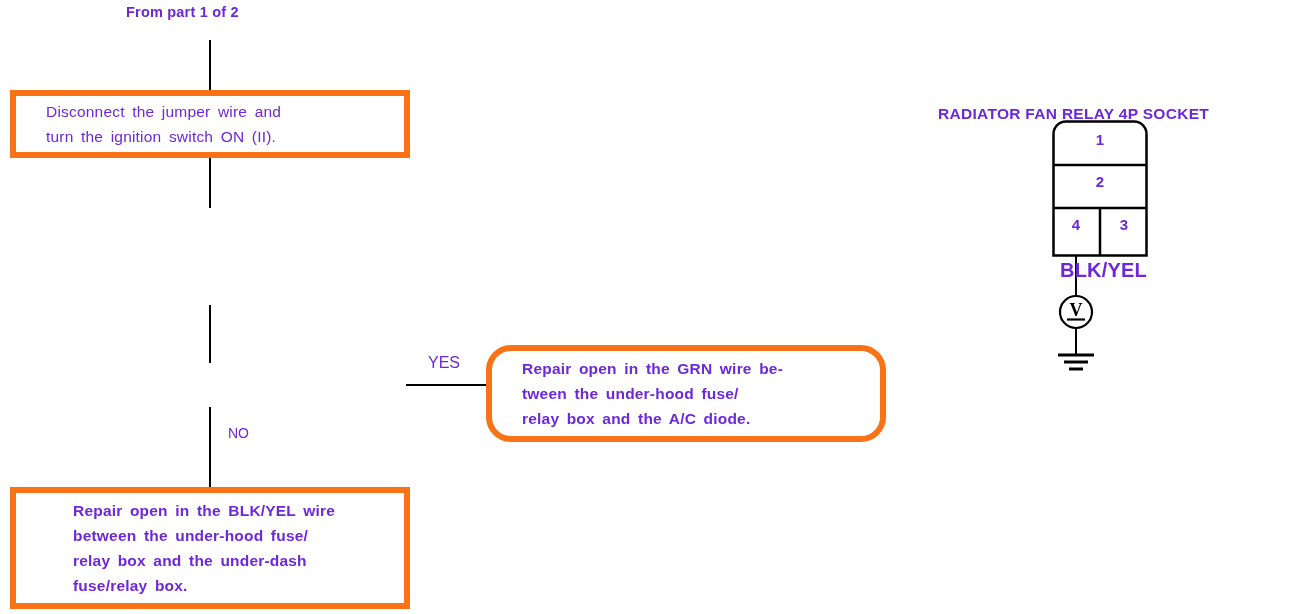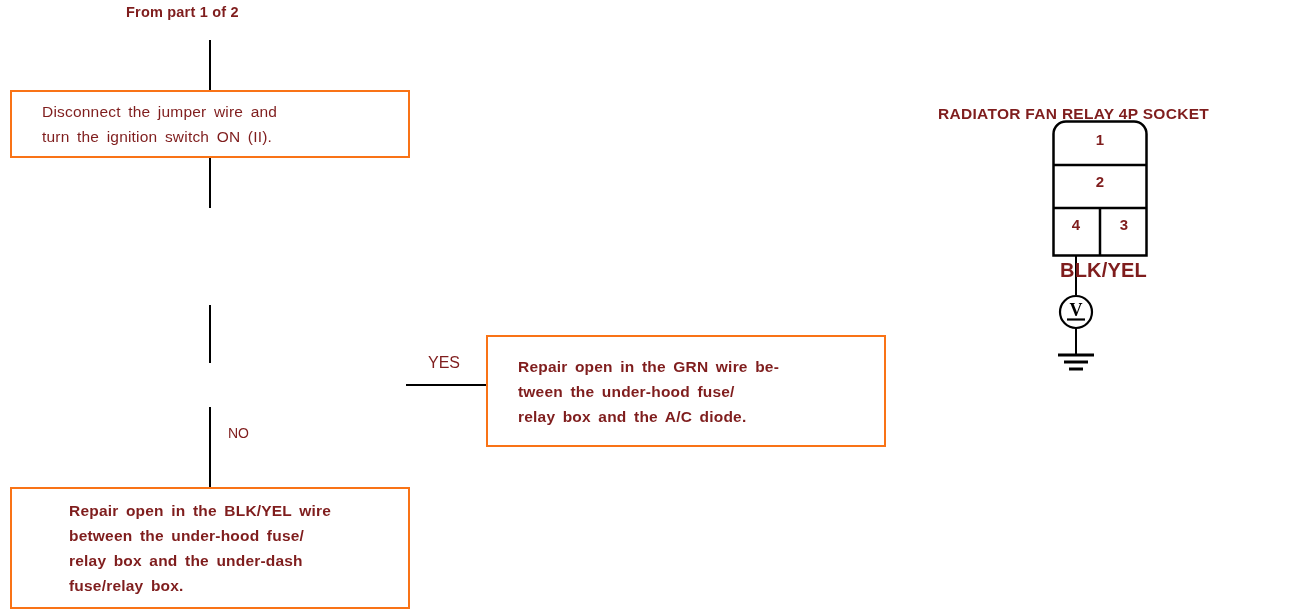--- a/index.html
+++ b/index.html
@@ -7,49 +7,49 @@
     padding: 0;
     background: #ffffff;
   }
   #page {
     position: relative;
     width: 1312px;
     height: 614px;
     background: #ffffff;
     overflow: hidden;
     font-family: "Liberation Sans", sans-serif;
-    color: #7f1d1d;
+    color: #6d28d9;
   }
 
   
   .proc-box {
     position: absolute;
     box-sizing: border-box;
-    border: 2px solid #f97316;
+    border: 6px solid #f97316;
     background: #fff;
     display: flex;
     align-items: center;
   }
   .proc-text {
     padding: 0 10px 0 30px;
     font-size: 15.5px;
     line-height: 25px;
     letter-spacing: 0.2px;
     white-space: pre-line;
   }
   .proc-text.plain { font-weight: 400; }
   .proc-text.bold  { font-weight: 700; }
   .proc-text.wide  { word-spacing: 3px; }
 
   
   #box-disconnect { left: 10px; top: 90px; width: 400px; height: 68px; }
   
   #box-measure    { left: 10px; top: 208px; width: 400px; height: 97px; }
   
-  #box-repair-grn { left: 486px; top: 335px; width: 400px; height: 112px; }
+  #box-repair-grn { left: 486px; top: 345px; width: 400px; height: 97px; border-radius: 25px; }
   
   #box-repair-blk { left: 10px; top: 487px; width: 400px; height: 122px; padding-left: 27px; }
 
   
   #decision {
     position: absolute;
     left: 10px;
     top: 362px;
     width: 398px;
     height: 47px;

